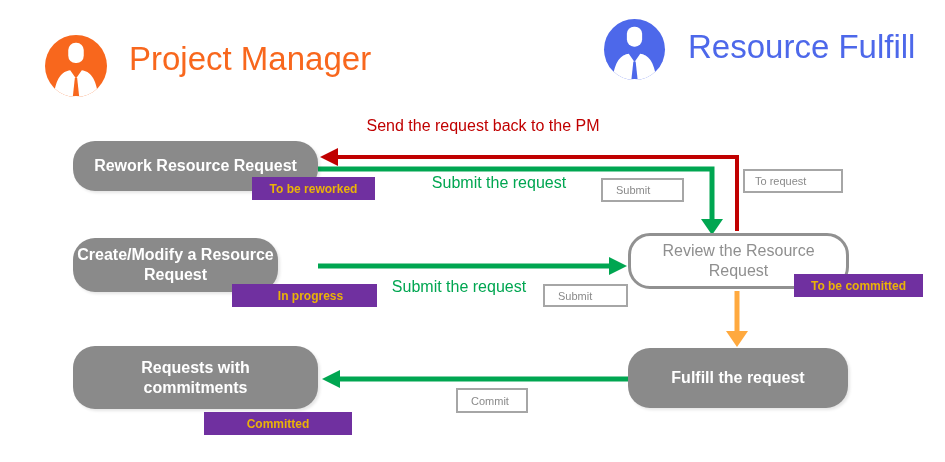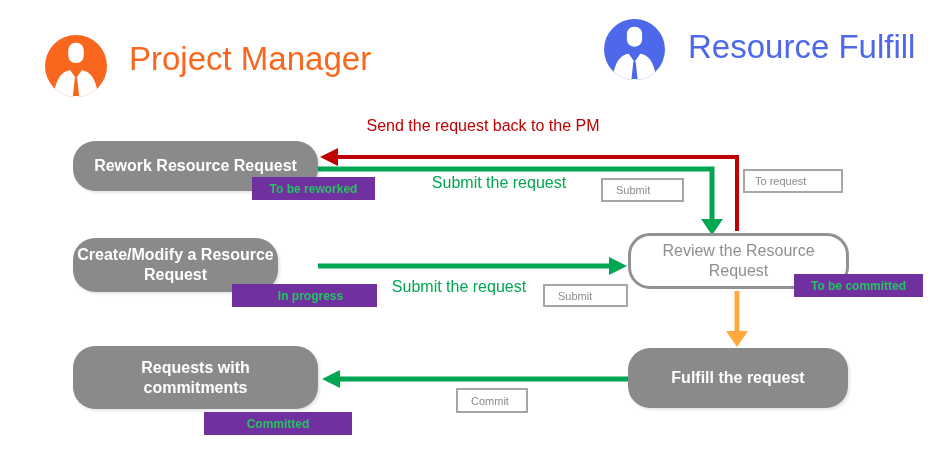--- a/index.html
+++ b/index.html
@@ -33,21 +33,21 @@
   .node-review{
     left:628px;top:233px;width:221px;height:56px;background:#ffffff;
     border:3px solid var(--review-border,#919191);color:var(--review-text,#8f8f8f);
     font-weight:400;box-sizing:border-box;box-shadow:none;
   }
   .node-review span{max-width:185px;display:inline-block;}
   .node-fulfill{left:628px;top:348px;width:220px;height:60px;}
 
   
   .badge{
-    position:absolute;height:23px;background:var(--badge-purple,#7030a0);color:#22c55e;
+    position:absolute;height:23px;background:var(--badge-purple,#7030a0);color:#eab308;
     font-size:12px;font-weight:bold;display:flex;align-items:center;justify-content:center;z-index:4;
   }
   .badge-reworked{left:252px;top:177px;width:123px;}
   .badge-progress{left:232px;top:284px;width:133px;padding-left:12px;}
   .badge-committed{left:204px;top:412px;width:148px;}
   .badge-tobecommitted{left:794px;top:274px;width:129px;}
 
   
   .edge-label{position:absolute;font-size:16px;text-align:center;z-index:3;white-space:nowrap;}
   .edge-label.red{color:var(--arrow-red,#c00000);}

